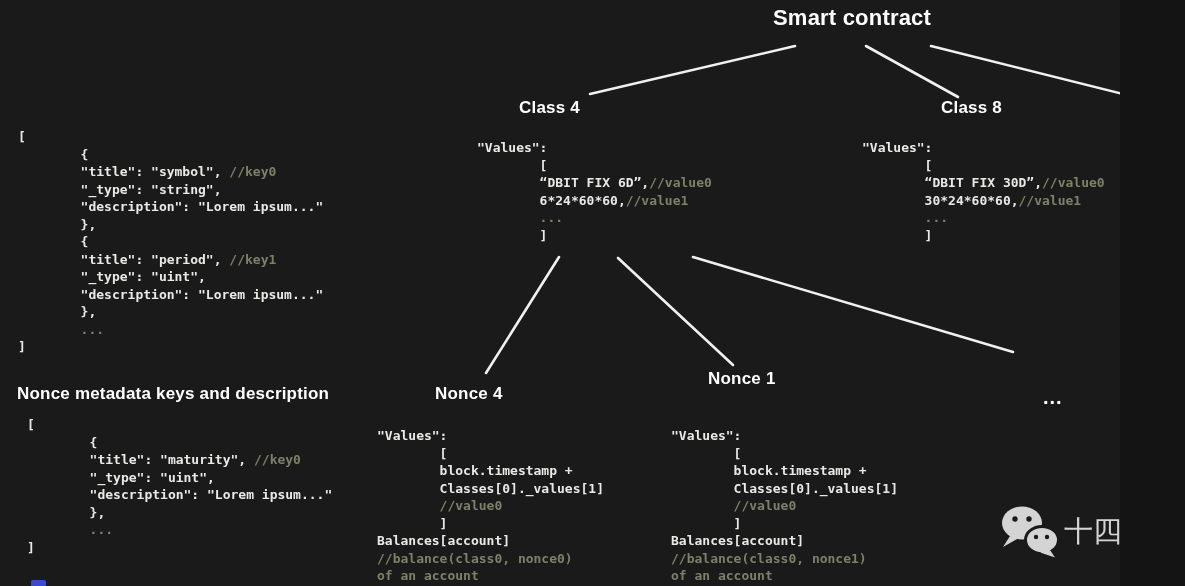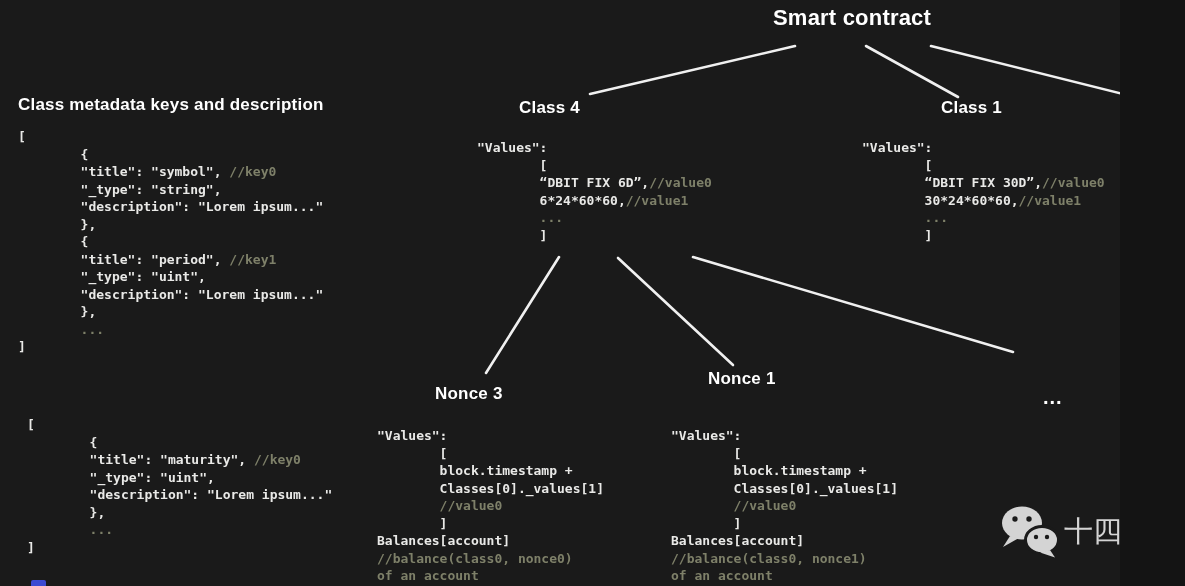--- a/index.html
+++ b/index.html
@@ -73,34 +73,34 @@
       <line x1="795" y1="46" x2="590" y2="94" stroke="#f0f0f0" stroke-width="2.6" stroke-linecap="round"></line>
       <line x1="866" y1="46" x2="958" y2="97" stroke="#f0f0f0" stroke-width="2.6" stroke-linecap="round"></line>
       <line x1="931" y1="46" x2="1151" y2="101" stroke="#f0f0f0" stroke-width="2.6" stroke-linecap="round"></line>
       <line x1="559" y1="257" x2="486" y2="373" stroke="#f0f0f0" stroke-width="2.6" stroke-linecap="round"></line>
       <line x1="618" y1="258" x2="733" y2="365" stroke="#f0f0f0" stroke-width="2.6" stroke-linecap="round"></line>
       <line x1="693" y1="257" x2="1013" y2="352" stroke="#f0f0f0" stroke-width="2.6" stroke-linecap="round"></line>
     </svg>
 
   <div class="heading title" style="left:773px; top:5px;">Smart contract</div>
 
-  <div class="heading" style="left:18px; top:95px;">Class metadata keys and description</div>
   <div class="code" style="left:18px; top:128px;"><div class="code-line"><span class="c">[</span></div><div class="code-line"><span class="c">        {</span></div><div class="code-line"><span class="c">        "title": "symbol", </span><span class="m">//key0</span></div><div class="code-line"><span class="c">        "_type": "string",</span></div><div class="code-line"><span class="c">        "description": "Lorem ipsum..."</span></div><div class="code-line"><span class="c">        },</span></div><div class="code-line"><span class="c">        {</span></div><div class="code-line"><span class="c">        "title": "period", </span><span class="m">//key1</span></div><div class="code-line"><span class="c">        "_type": "uint",</span></div><div class="code-line"><span class="c">        "description": "Lorem ipsum..."</span></div><div class="code-line"><span class="c">        },</span></div><div class="code-line"><span class="m">        ...</span></div><div class="code-line"><span class="c">]</span></div></div>
 
+  <div class="heading" style="left:17px; top:384px;">Nonce metadata keys and description</div>
   <div class="code" style="left:27px; top:416px;"><div class="code-line"><span class="c">[</span></div><div class="code-line"><span class="c">        {</span></div><div class="code-line"><span class="c">        "title": "maturity", </span><span class="m">//key0</span></div><div class="code-line"><span class="c">        "_type": "uint",</span></div><div class="code-line"><span class="c">        "description": "Lorem ipsum..."</span></div><div class="code-line"><span class="c">        },</span></div><div class="code-line"><span class="m">        ...</span></div><div class="code-line"><span class="c">]</span></div></div>
 
   <div class="heading" style="left:519px; top:98px;">Class 4</div>
   <div class="code" style="left:477px; top:139px;"><div class="code-line"><span class="c">"Values":</span></div><div class="code-line"><span class="c">        [</span></div><div class="code-line"><span class="c">        “DBIT FIX 6D”,</span><span class="m">//value0</span></div><div class="code-line"><span class="c">        6*24*60*60,</span><span class="m">//value1</span></div><div class="code-line"><span class="m">        ...</span></div><div class="code-line"><span class="c">        ]</span></div></div>
 
-  <div class="heading" style="left:941px; top:98px;">Class 1</div>
+  <div class="heading" style="left:941px; top:98px;">Class 8</div>
   <div class="code" style="left:862px; top:139px;"><div class="code-line"><span class="c">"Values":</span></div><div class="code-line"><span class="c">        [</span></div><div class="code-line"><span class="c">        “DBIT FIX 30D”,</span><span class="m">//value0</span></div><div class="code-line"><span class="c">        30*24*60*60,</span><span class="m">//value1</span></div><div class="code-line"><span class="m">        ...</span></div><div class="code-line"><span class="c">        ]</span></div></div>
 
   <div class="ellipsis" style="left:1160px; top:98px;">...</div>
 
-  <div class="heading" style="left:435px; top:384px;">Nonce 3</div>
+  <div class="heading" style="left:435px; top:384px;">Nonce 4</div>
   <div class="code" style="left:377px; top:427px;"><div class="code-line"><span class="c">"Values":</span></div><div class="code-line"><span class="c">        [</span></div><div class="code-line"><span class="c">        block.timestamp +</span></div><div class="code-line"><span class="c">        Classes[0]._values[1]</span></div><div class="code-line"><span class="m">        //value0</span></div><div class="code-line"><span class="c">        ]</span></div><div class="code-line"><span class="c">Balances[account]</span></div><div class="code-line"><span class="m">//balance(class0, nonce0)</span></div><div class="code-line"><span class="m">of an account</span></div></div>
 
   <div class="heading" style="left:708px; top:369px;">Nonce 1</div>
   <div class="code" style="left:671px; top:427px;"><div class="code-line"><span class="c">"Values":</span></div><div class="code-line"><span class="c">        [</span></div><div class="code-line"><span class="c">        block.timestamp +</span></div><div class="code-line"><span class="c">        Classes[0]._values[1]</span></div><div class="code-line"><span class="m">        //value0</span></div><div class="code-line"><span class="c">        ]</span></div><div class="code-line"><span class="c">Balances[account]</span></div><div class="code-line"><span class="m">//balance(class0, nonce1)</span></div><div class="code-line"><span class="m">of an account</span></div></div>
 
   <div class="ellipsis" style="left:1043px; top:390px;">...</div>
 
   <div class="watermark">
     <svg width="60" height="55" viewBox="0 0 60 55">
       <g>

